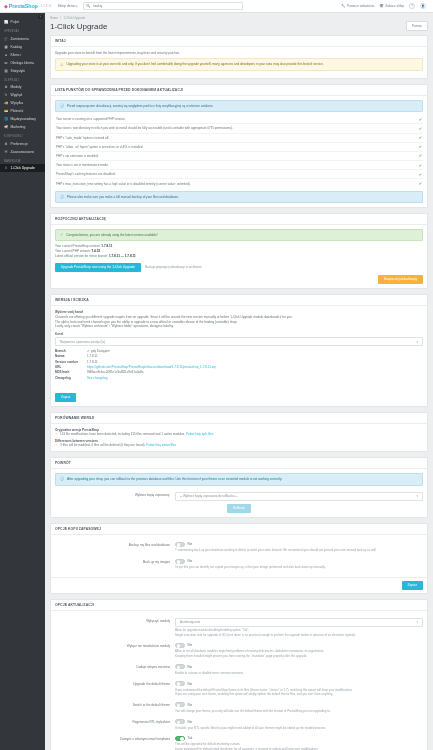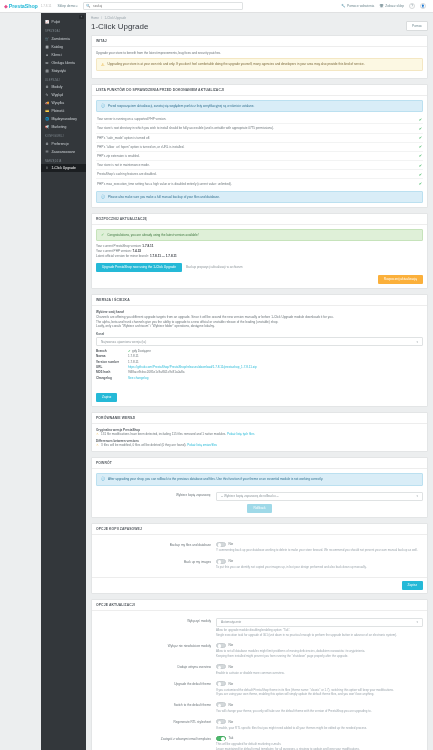--- a/index.html
+++ b/index.html
@@ -34,21 +34,21 @@
     font-family: "Liberation Sans", sans-serif; background: transparent;
   }
   .topright { margin-left: auto; display: flex; align-items: center; gap: 5px; padding-right: 3px;}
   .topright .titem { font-size: 3.2px; color: #6c868e; display: flex; align-items: center; gap: 1.5px; white-space: nowrap;}
   .topright .gl { font-size: 3.6px; color: #6c868e; }
   .topright .circ {
     width: 6px; height: 6px; border-radius: 50%; border: 1px solid #d6d9da;
     display: flex; align-items: center; justify-content: center; font-size: 3px; color: #6c868e;
   }
 
-  .body-row { display: flex; flex: 1 1 auto; min-height: 0; margin-left: 41px; }
+  .body-row { display: flex; flex: 1 1 auto; min-height: 0; }
 
   
   .sidebar {
     width: 45px; background: #33373b; flex: 0 0 45px; position: relative;
     padding-top: 2px; color: #bcc3c9;
   }
   .collapse-btn{
     position:absolute; right:2px; top:2px; width:5px;height:4px;background:#25292c;
     border-radius:1px; display:flex;align-items:center;justify-content:center;
     font-size:2.6px;color:#8a9298;

